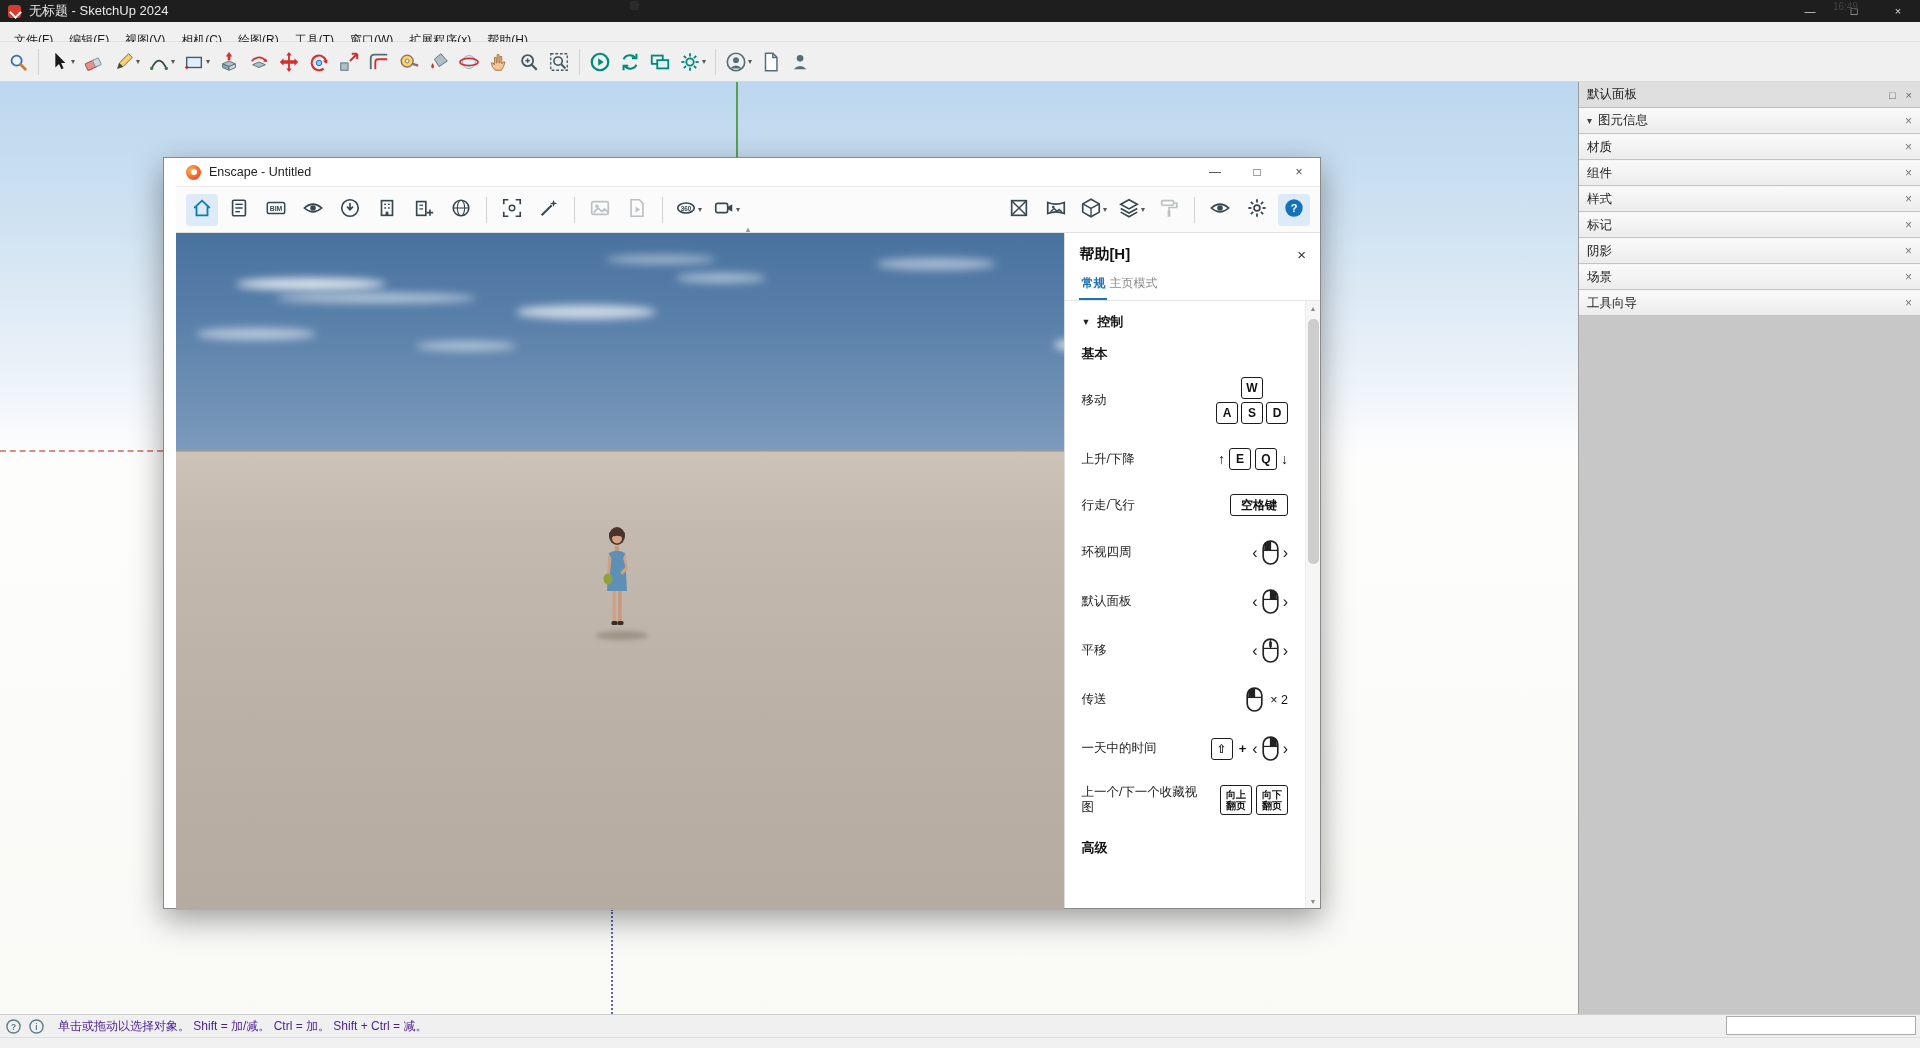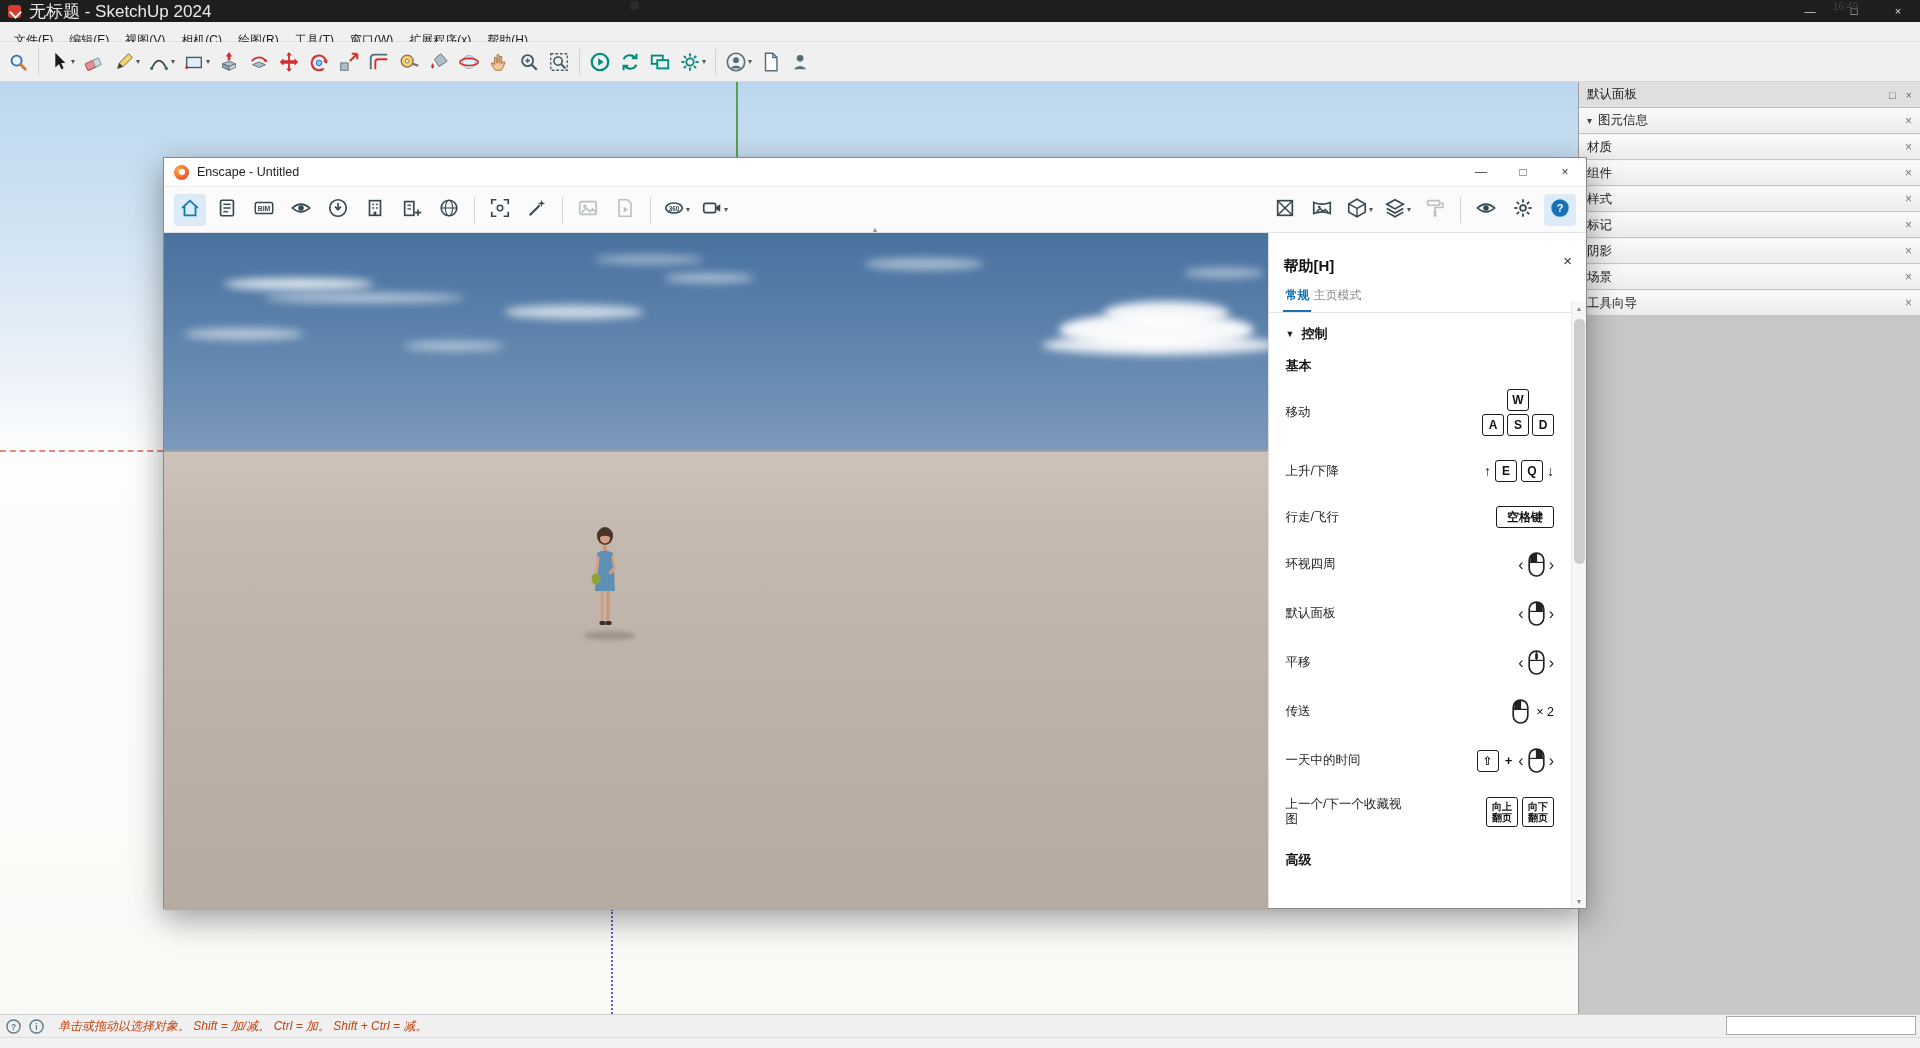--- a/index.html
+++ b/index.html
@@ -4,21 +4,21 @@
 <style>
   *{margin:0;padding:0;box-sizing:border-box;}
   html,body{background:#222;}
   body{font-family:"Liberation Sans","DejaVu Sans",sans-serif;}
   .screen{position:relative;width:1920px;height:1048px;background:#fff;overflow:hidden;font-size:12px;color:#222;}
 
   
   .os-titlebar{position:absolute;left:0;top:0;width:100%;height:22px;background:#1e1e1e;display:flex;align-items:center;padding-left:8px;gap:8px;}
   .su-logo{width:13px;height:13px;border-radius:3px;background:#d83b2f;position:relative;flex:0 0 auto;}
   .su-logo::after{content:"";position:absolute;left:3px;top:3px;width:7px;height:7px;border-left:2px solid #fff;border-bottom:2px solid #fff;transform:rotate(-45deg);}
-  .os-title{color:#e9e9e9;font-size:17px;}
+  .os-title{color:#e9e9e9;font-size:13px;}
   .win-controls{margin-left:auto;display:flex;height:100%;}
   .win-controls span{width:44px;height:100%;display:flex;align-items:center;justify-content:center;color:#ddd;font-size:11px;cursor:default;}
 
   .menubar{position:absolute;left:0;top:22px;width:100%;height:20px;background:#f0f0f0;display:flex;align-items:center;padding-left:6px;border-bottom:1px solid #e2e2e2;}
   .menu-item{padding:0 8px;font-size:12px;color:#1b1b1b;line-height:20px;margin-top:16px;}
 
   .su-toolbar{position:absolute;left:0;top:42px;width:100%;height:40px;background:#f0f0f0;border-bottom:1px solid #d7d7d7;display:flex;align-items:center;padding-left:4px;gap:2px;}
   .tool{height:32px;display:flex;align-items:center;justify-content:center;border-radius:3px;padding:0 3px;}
   .tool svg{display:block;}
   .dd{font-size:8px;color:#555;margin-left:1px;}
@@ -36,28 +36,28 @@
   .tray-hicons{display:flex;gap:10px;color:#666;font-size:11px;}
   .tray-section,.tray-row{height:26px;background:linear-gradient(#fafafa,#ececec);border-bottom:1px solid #c4c4c4;display:flex;align-items:center;padding:0 8px;font-size:12.5px;color:#222;gap:6px;}
   .tray-row{border-top:1px solid #f4f4f4;}
   .tray-x{margin-left:auto;color:#777;font-size:12px;}
   .chev{color:#444;font-size:10px;}
   .tray-body{height:249px;background:#f0f0f0;border-bottom:1px solid #b5b5b5;padding:8px 10px;font-size:12px;color:#555;}
   .tray-rest{flex:1;background:#c7c7c7;}
 
   
   .statusbar{position:absolute;left:0;top:1014px;width:100%;height:23px;background:#f0f0f0;border-top:1px solid #cfcfcf;display:flex;align-items:center;padding:0 6px;gap:8px;}
-  .status-msg{font-size:12px;color:#c2410c;margin-left:6px;font-style:italic;}
+  .status-msg{font-size:12px;color:#4c1d95;margin-left:6px;}
   .measure-input{position:absolute;right:4px;top:1016px;width:190px;height:19px;border:1px solid #ababab;background:#fff;font-size:11px;padding:0 4px;}
   .taskbar{position:absolute;left:0;top:1037px;width:100%;height:11px;background:#f1f1f1;border-top:1px solid #dedede;overflow:hidden;}
   .tb-appicon{position:absolute;left:630px;top:1px;width:9px;height:9px;border-radius:2px;background:#2b2b2b;}
   .tb-clock{position:absolute;right:62px;top:0;font-size:10px;color:#444;line-height:13px;}
 
   
-  .enscape{position:absolute;left:163px;top:157px;width:1424px;height:752px;background:#fff;border:1px solid #8a8a8a;box-shadow:0 10px 30px rgba(0,0,0,.38);display:flex;flex-direction:column;}
+  .enscape{position:absolute;left:163px;top:157px;width:1158px;height:752px;background:#fff;border:1px solid #8a8a8a;box-shadow:0 10px 30px rgba(0,0,0,.38);display:flex;flex-direction:column;padding-left:12px;}
   .e-titlebar{height:29px;background:#fff;border-bottom:1px solid #ececec;display:flex;align-items:center;padding-left:10px;gap:8px;}
   .e-logo{width:15px;height:15px;border-radius:50%;background:radial-gradient(circle at 35% 35%,#ffb14e 0%,#f4672f 55%,#dd3a23 100%);position:relative;}
   .e-logo::after{content:"";position:absolute;left:4.5px;top:4.5px;width:6px;height:6px;border-radius:50%;background:#fff;}
   .e-title{font-size:12.5px;color:#222;}
   .e-controls{margin-left:auto;display:flex;height:100%;}
   .e-controls span{width:42px;display:flex;align-items:center;justify-content:center;color:#444;font-size:12px;}
   .e-toolbar{height:46px;background:#fbfbfb;border-bottom:1px solid #e1e1e1;display:flex;align-items:center;padding:0 10px;gap:5px;position:relative;}
   .etool{height:32px;min-width:32px;display:flex;align-items:center;justify-content:center;border-radius:4px;padding:0 3px;}
   .etool.active{background:#dcebf7;}
   .etool.disabled{opacity:.32;}
@@ -69,21 +69,21 @@
   .render{position:relative;width:1106px;height:677px;overflow:hidden;background:linear-gradient(180deg,#49729f 0%,#587fa9 12%,#7f9cbd 34%,#a9bdd2 58%,#ccd7e2 80%,#dfe3e7 100%);}
   .ground{position:absolute;left:0;top:218px;width:100%;height:459px;background:linear-gradient(180deg,#cdc3b9 0%,#c4b9af 18%,#bcb1a6 55%,#b6aba0 100%);}
   .horizon{position:absolute;left:0;top:216px;width:100%;height:3px;background:#a59a8f;opacity:.65;}
   .cloud{position:absolute;background:#fff;border-radius:50%;filter:blur(4px);}
   .person-shadow{position:absolute;left:420px;top:398px;width:52px;height:9px;border-radius:50%;background:rgba(60,50,40,.25);filter:blur(2px);}
   .person{position:absolute;left:424px;top:292px;}
 
   
   .help{width:318px;background:#fff;border-left:1px solid #dcdcdc;position:relative;display:flex;flex-direction:column;}
   .help-head{padding:12px 14px 6px;display:flex;align-items:center;justify-content:space-between;}
-  .help-title{font-size:15px;font-weight:700;color:#111;margin-top:12px;}
+  .help-title{font-size:15px;font-weight:700;color:#111;}
   .help-close{font-size:15px;color:#333;}
   .help-tabs{display:flex;padding:0 14px;border-bottom:1px solid #e5e5e5;}
   .htab{font-size:12px;color:#8a8a8a;padding:5px 2px 6px;border-bottom:2px solid transparent;}
   .htab.active{color:#1a73b7;border-bottom-color:#1a73b7;font-weight:700;}
   .help-scroll{flex:1;overflow:hidden;padding:12px 32px 0 16px;}
   .hsection{display:flex;align-items:center;gap:7px;font-size:13px;font-weight:700;color:#111;margin-bottom:14px;}
   .hsection .tri{font-size:9px;color:#222;}
   .hgroup-title{font-size:13px;font-weight:700;color:#111;margin:4px 0 14px;}
   .hrow{display:flex;justify-content:space-between;align-items:center;margin-bottom:24px;}
   .hlabel{font-size:12.5px;color:#222;width:128px;line-height:15px;}

